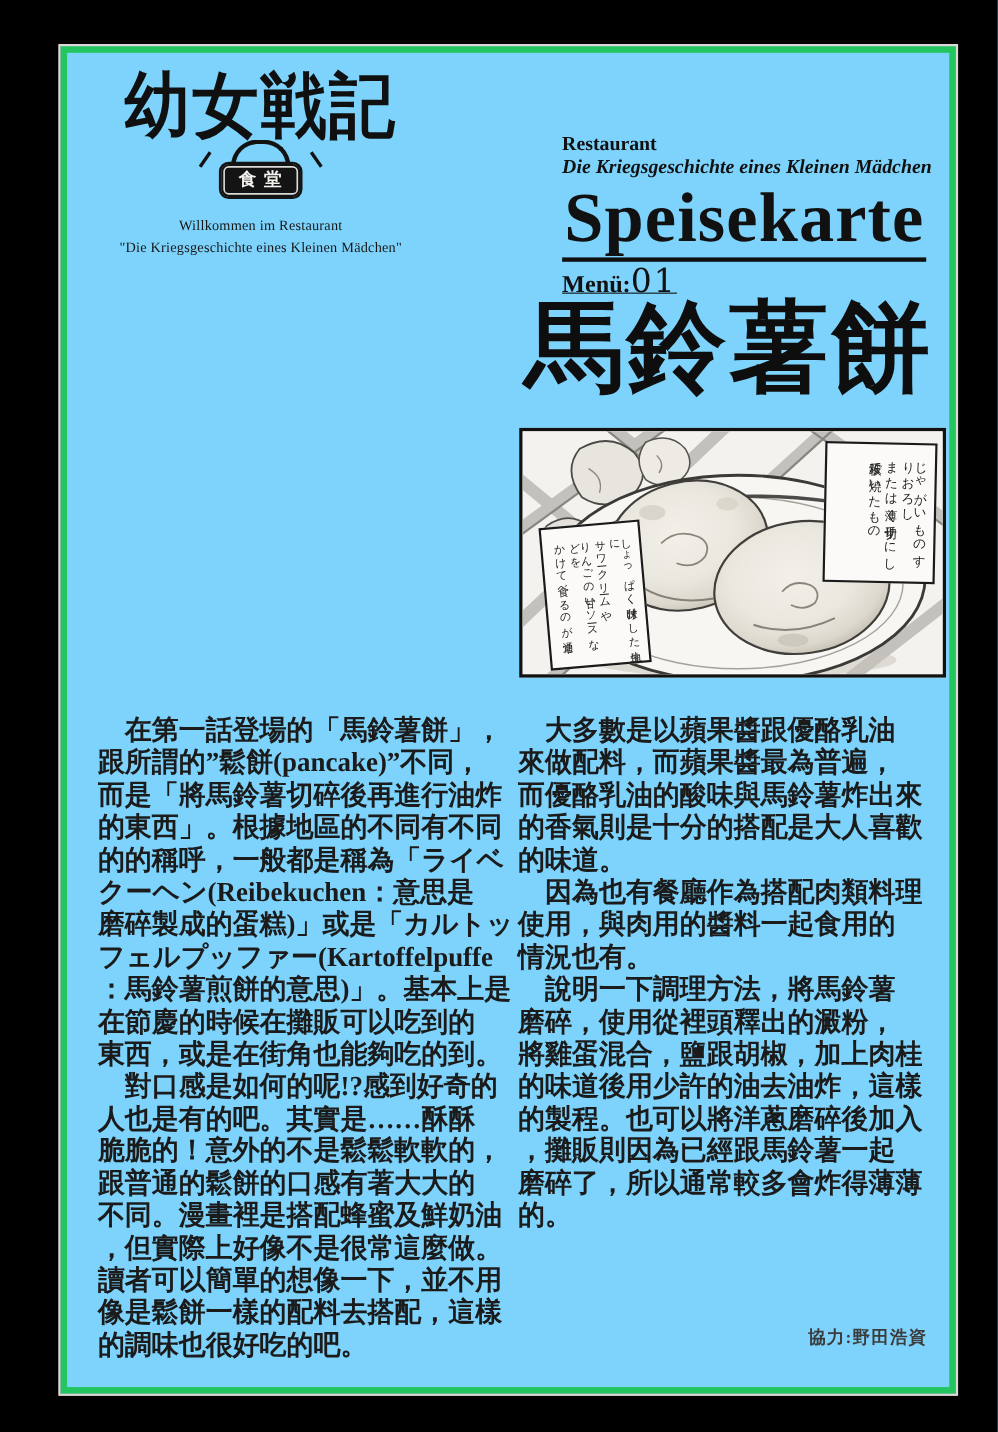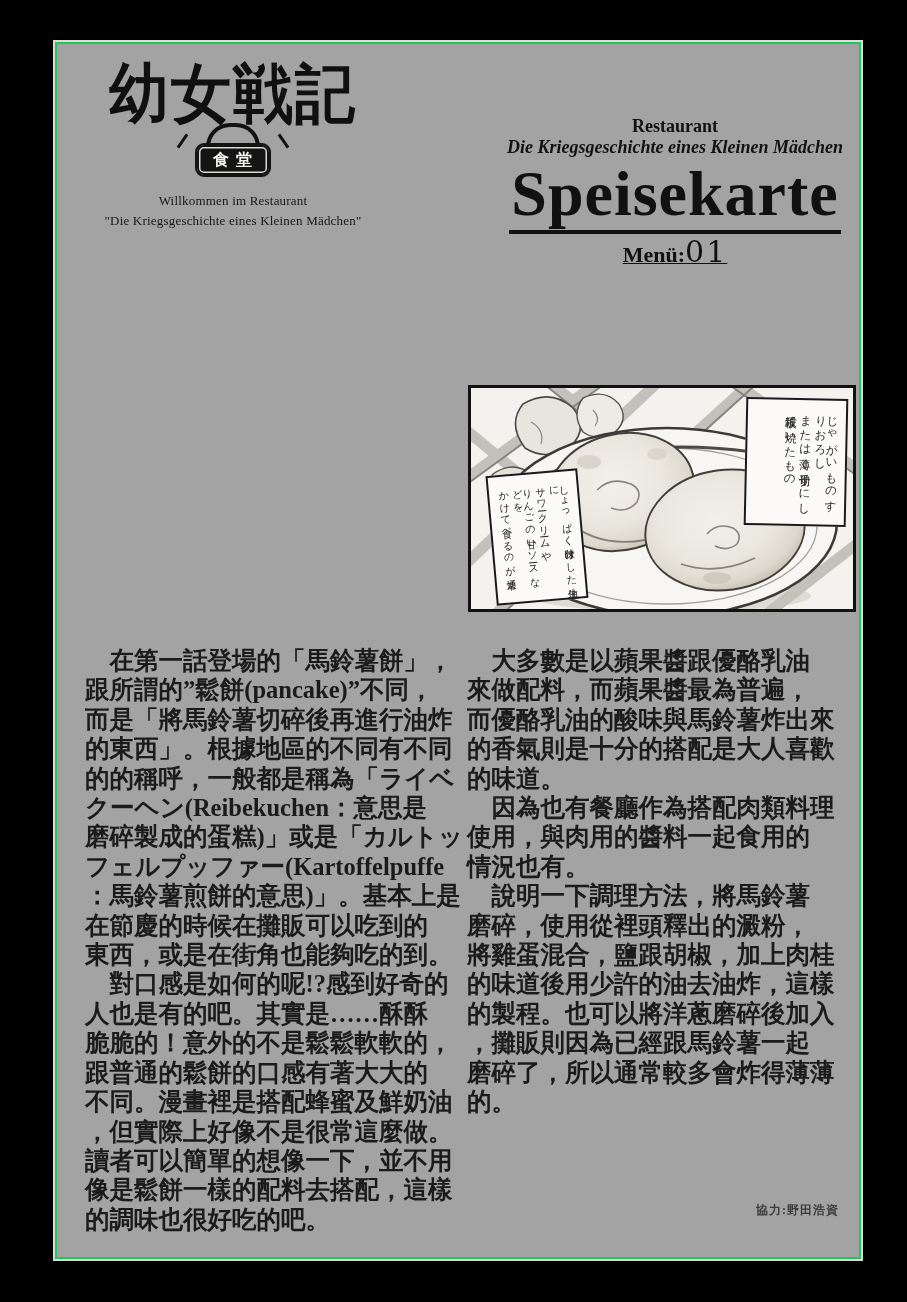--- a/index.html
+++ b/index.html
@@ -3,21 +3,21 @@
 <meta charset="utf-8">
 <style>
   html,body{margin:0;padding:0;}
   body{
     width:907px;height:1302px;position:relative;overflow:hidden;
     background:#000;
     font-family:"Liberation Serif","DejaVu Serif",serif;
   }
   .paper{
     position:absolute;left:55px;top:42px;width:802px;height:1213px;
-    background:#a3a3a3;border:2px solid #22c55e;outline:2px solid #dcdad6;
+    background:#7dd3fc;border:6px solid #22c55e;outline:2px solid #dcdad6;
     box-sizing:content-box;
   }
   
   .logo-block{position:absolute;left:28px;top:18px;width:296px;text-align:center;color:#121212;}
   .logo-title{
     font-family:"DejaVu Sans","Liberation Sans",sans-serif;
     font-weight:900;font-size:60px;line-height:1.05;letter-spacing:2px;
     transform:scaleY(1.08);color:#101010;
   }
   .sign-wrap{position:relative;height:64px;margin-top:2px;}
@@ -32,21 +32,21 @@
   .sign-badge{
     position:absolute;left:50%;top:16px;transform:translateX(-50%);
     background:#141414;color:#f4f2ee;border:2px solid #141414;border-radius:9px;
     box-shadow:inset 0 0 0 2px #141414, inset 0 0 0 3.5px rgba(240,240,235,.9);
     font-size:16px;font-weight:700;letter-spacing:7px;
     padding:7px 10px 7px 16px;line-height:1;
   }
   .logo-sub{font-size:13px;font-weight:400;line-height:1.55;color:#171717;letter-spacing:.2px;}
   .logo-sub:first-of-type{margin-top:4px;}
   
-  .header-right{position:absolute;right:16px;top:72px;text-align:center;color:#111;}
+  .header-right{position:absolute;right:16px;top:72px;text-align:left;color:#111;}
   .restaurant-label{font-size:18px;font-weight:700;line-height:1.15;}
   .series-label{font-size:18px;font-weight:700;line-height:1.2;font-style:italic;}
   .menu-title{
     display:inline-block;font-size:64px;font-weight:800;line-height:1.0;
     letter-spacing:1px;margin-top:4px;padding:0 2px 4px 2px;
     border-bottom:4px solid #111;
   }
   .menu-number-row{margin-top:0;font-weight:700;text-decoration:underline;}
   .menu-number-label{font-size:22px;font-weight:800;}
   .menu-number{font-size:30px;font-weight:400;font-family:"DejaVu Serif","Liberation Serif",serif;letter-spacing:2px;}
@@ -73,21 +73,21 @@
   
   .col{position:absolute;top:602px;color:#1b1b1b;}
   .col-left{left:28px;width:366px;}
   .col-right{left:410px;width:380px;}
   .article-line{
     font-size:25px;font-weight:700;line-height:29.4px;white-space:nowrap;
     font-family:"Liberation Serif","DejaVu Serif",serif;
     transform:scaleX(.98);transform-origin:left;
   }
   
-  .credit{position:absolute;right:20px;top:1158px;font-size:12px;font-weight:700;color:#3c3c3c;letter-spacing:1px;}
+  .credit{position:absolute;right:20px;top:1158px;font-size:16px;font-weight:700;color:#3c3c3c;letter-spacing:1px;}
 </style>
 </head>
 <body>
 
 <div class="paper">
 
   <header class="logo-block">
     <div class="logo-title">幼女戦記</div>
     <div class="sign-wrap">
       <div class="sign-arch"></div>
@@ -99,20 +99,21 @@
     <div class="logo-sub">"Die Kriegsgeschichte eines Kleinen Mädchen"</div>
   </header>
 
   <section class="header-right">
     <div class="restaurant-label">Restaurant</div>
     <div class="series-label">Die Kriegsgeschichte eines Kleinen Mädchen</div>
     <div class="menu-title">Speisekarte</div>
     <div class="menu-number-row"><span class="menu-number-label">Menü:</span><span class="menu-number">01</span></div>
   </section>
 
+  <h1 class="dish-title">馬鈴薯餅</h1>
 
   <figure class="illustration">
     <svg width="382" height="221" viewBox="0 0 382 221">
       <rect x="0" y="0" width="382" height="221" fill="#f3f2ee"></rect>
 
       <g stroke="#a9a7a1" stroke-width="11" opacity="0.65" stroke-linecap="round">
         <line x1="-12" y1="96" x2="150" y2="-22"></line>
         <line x1="-16" y1="186" x2="208" y2="-26"></line>
         <line x1="18" y1="232" x2="292" y2="-16"></line>
         <line x1="-22" y1="28" x2="128" y2="152"></line>

